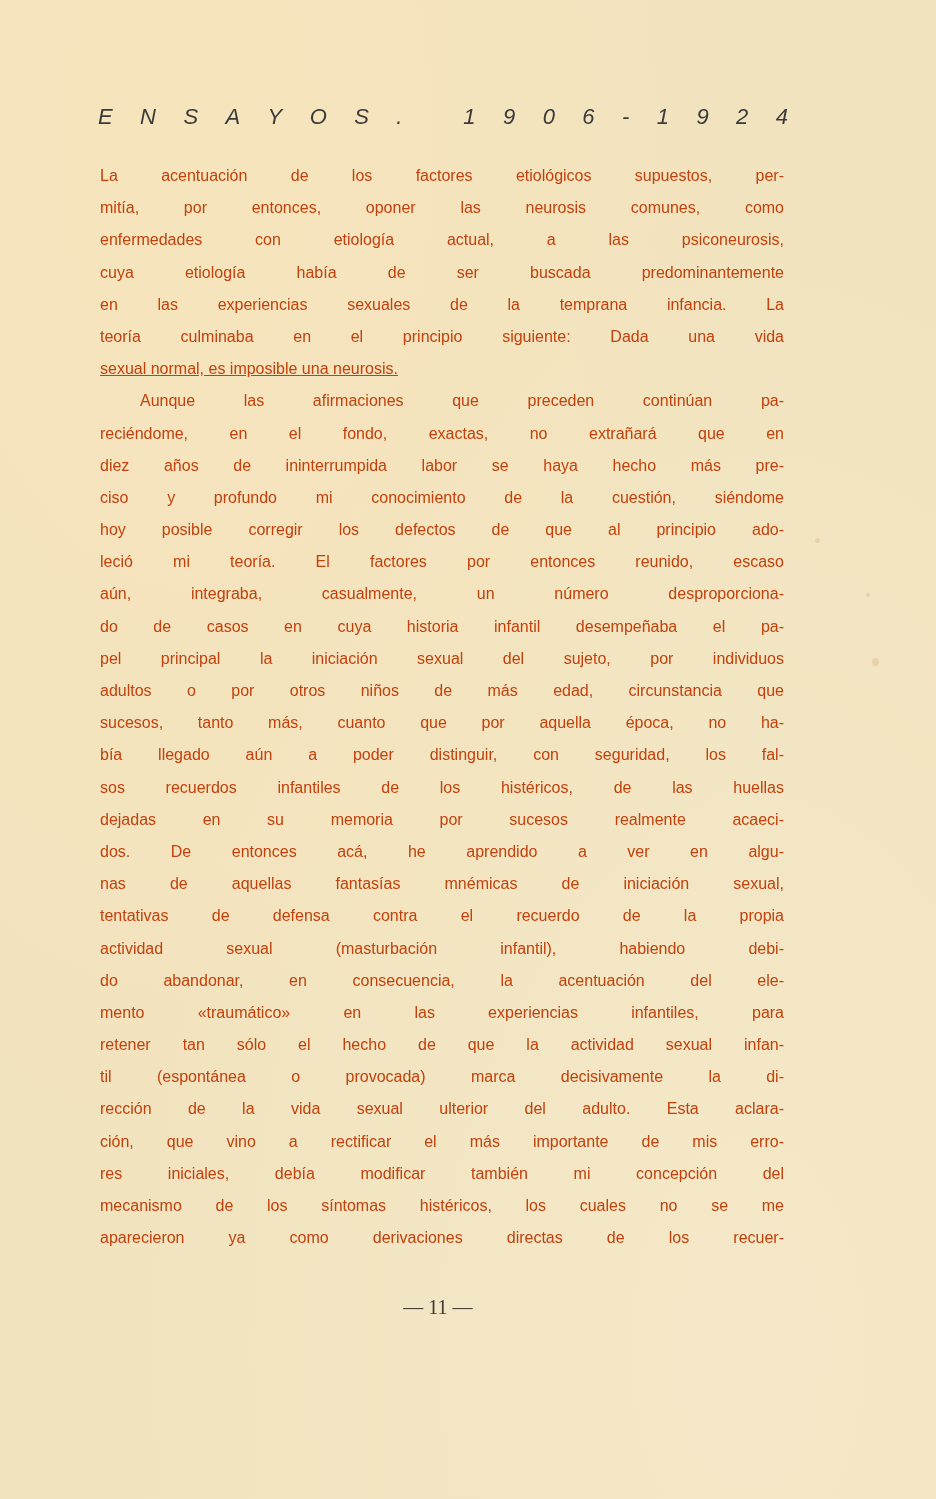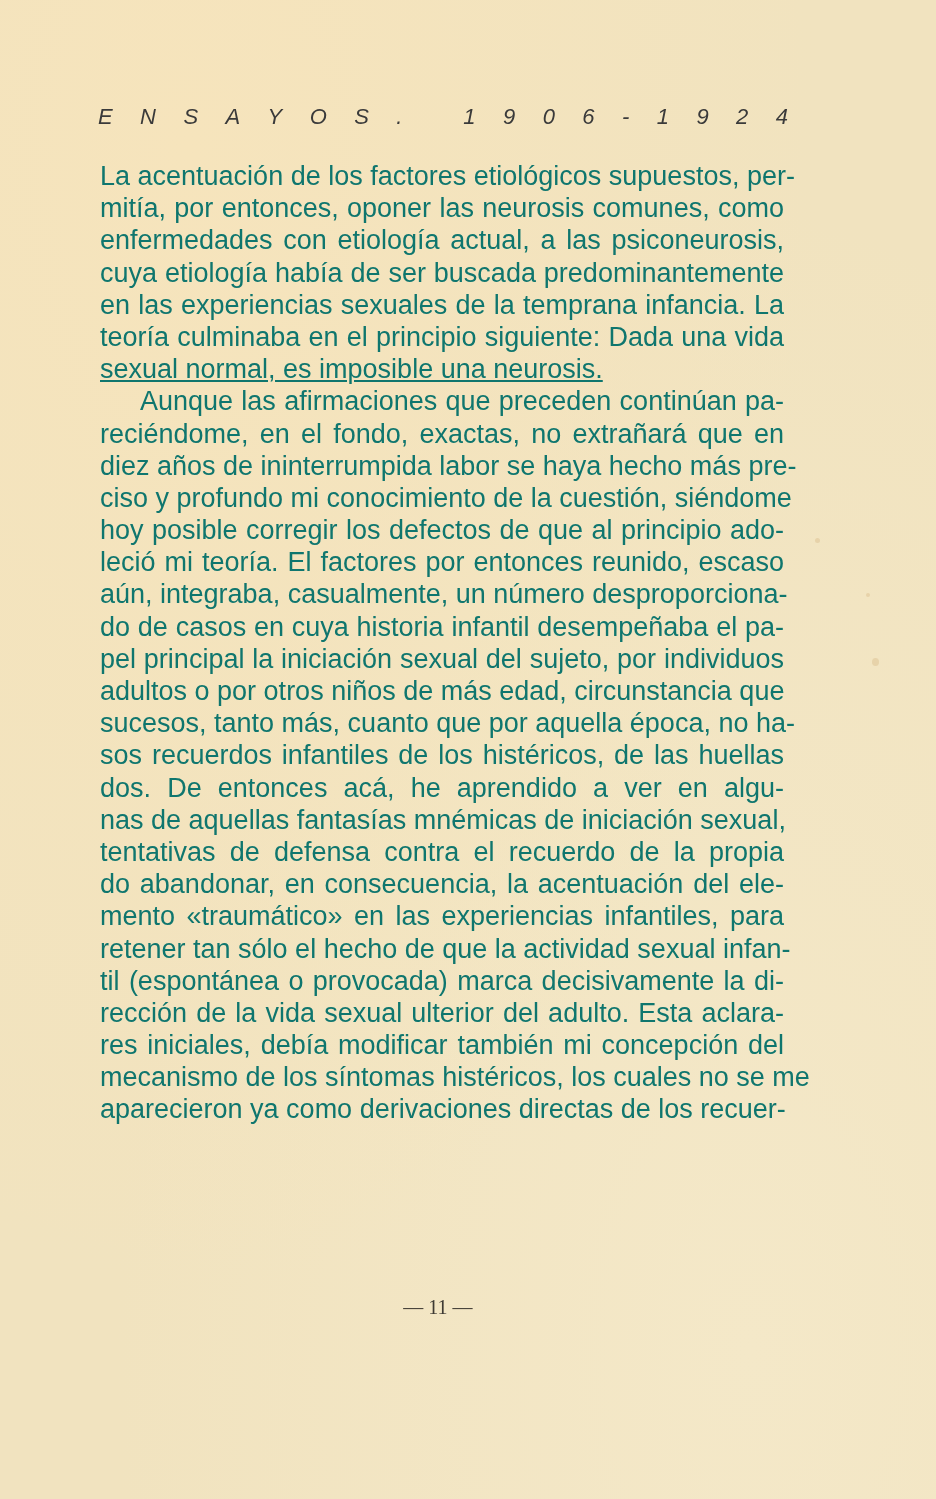--- a/index.html
+++ b/index.html
@@ -17,25 +17,25 @@
       font-family: "Liberation Sans", sans-serif; font-style: italic;
       font-size: 22px; color: #3a3a3a; letter-spacing: 0;
       display: flex; justify-content: space-between; white-space: pre;
     }
     .running-head span { display: inline-block; }
     .body-text {
       position: absolute; left: 100px; top: 160px; width: 684px;
     }
     .line {
       height: 32.2px; line-height: 32.2px;
-      font-size: 27px;
+      font-size: 16px;
       text-align: justify; text-align-last: justify;
       white-space: nowrap; overflow: visible;
       transform-origin: left center;
-      color: #0f766e;
+      color: #c2410c;
     }
     .line.indent { padding-left: 40px; }
     .line.last { text-align-last: left; text-decoration: underline; }
     .folio {
       position: absolute; left: 0; width: 876px; top: 1296px;
       text-align: center; font-family: "Liberation Serif", serif;
       font-size: 20px; color: #3e3a33;
     }
     .spot { position: absolute; border-radius: 50%; background: #e0c79a; opacity: 0.6; }
   </style>
@@ -59,29 +59,33 @@
       <div class="line">reciéndome, en el fondo, exactas, no extrañará que en</div>
       <div class="line">diez años de ininterrumpida labor se haya hecho más pre-</div>
       <div class="line">ciso y profundo mi conocimiento de la cuestión, siéndome</div>
       <div class="line">hoy posible corregir los defectos de que al principio ado-</div>
       <div class="line">leció mi teoría. El factores por entonces reunido, escaso</div>
       <div class="line">aún, integraba, casualmente, un número desproporciona-</div>
       <div class="line">do de casos en cuya historia infantil desempeñaba el pa-</div>
       <div class="line">pel principal la iniciación sexual del sujeto, por individuos</div>
       <div class="line">adultos o por otros niños de más edad, circunstancia que</div>
       <div class="line">sucesos, tanto más, cuanto que por aquella época, no ha-</div>
+      <div class="line">bía llegado aún a poder distinguir, con seguridad, los fal-</div>
       <div class="line">sos recuerdos infantiles de los histéricos, de las huellas</div>
+      <div class="line">dejadas en su memoria por sucesos realmente acaeci-</div>
       <div class="line">dos. De entonces acá, he aprendido a ver en algu-</div>
       <div class="line">nas de aquellas fantasías mnémicas de iniciación sexual,</div>
       <div class="line">tentativas de defensa contra el recuerdo de la propia</div>
+      <div class="line">actividad sexual (masturbación infantil), habiendo debi-</div>
       <div class="line">do abandonar, en consecuencia, la acentuación del ele-</div>
       <div class="line">mento «traumático» en las experiencias infantiles, para</div>
       <div class="line">retener tan sólo el hecho de que la actividad sexual infan-</div>
       <div class="line">til (espontánea o provocada) marca decisivamente la di-</div>
       <div class="line">rección de la vida sexual ulterior del adulto. Esta aclara-</div>
+      <div class="line">ción, que vino a rectificar el más importante de mis erro-</div>
       <div class="line">res iniciales, debía modificar también mi concepción del</div>
       <div class="line">mecanismo de los síntomas histéricos, los cuales no se me</div>
       <div class="line">aparecieron ya como derivaciones directas de los recuer-</div>
     </div>
   </div>
 
 <div class="folio">— 11 —</div>
 
 <div class="spot" style="left:815px;top:538px;width:5px;height:5px;"></div>
 <div class="spot" style="left:866px;top:593px;width:4px;height:4px;"></div>

